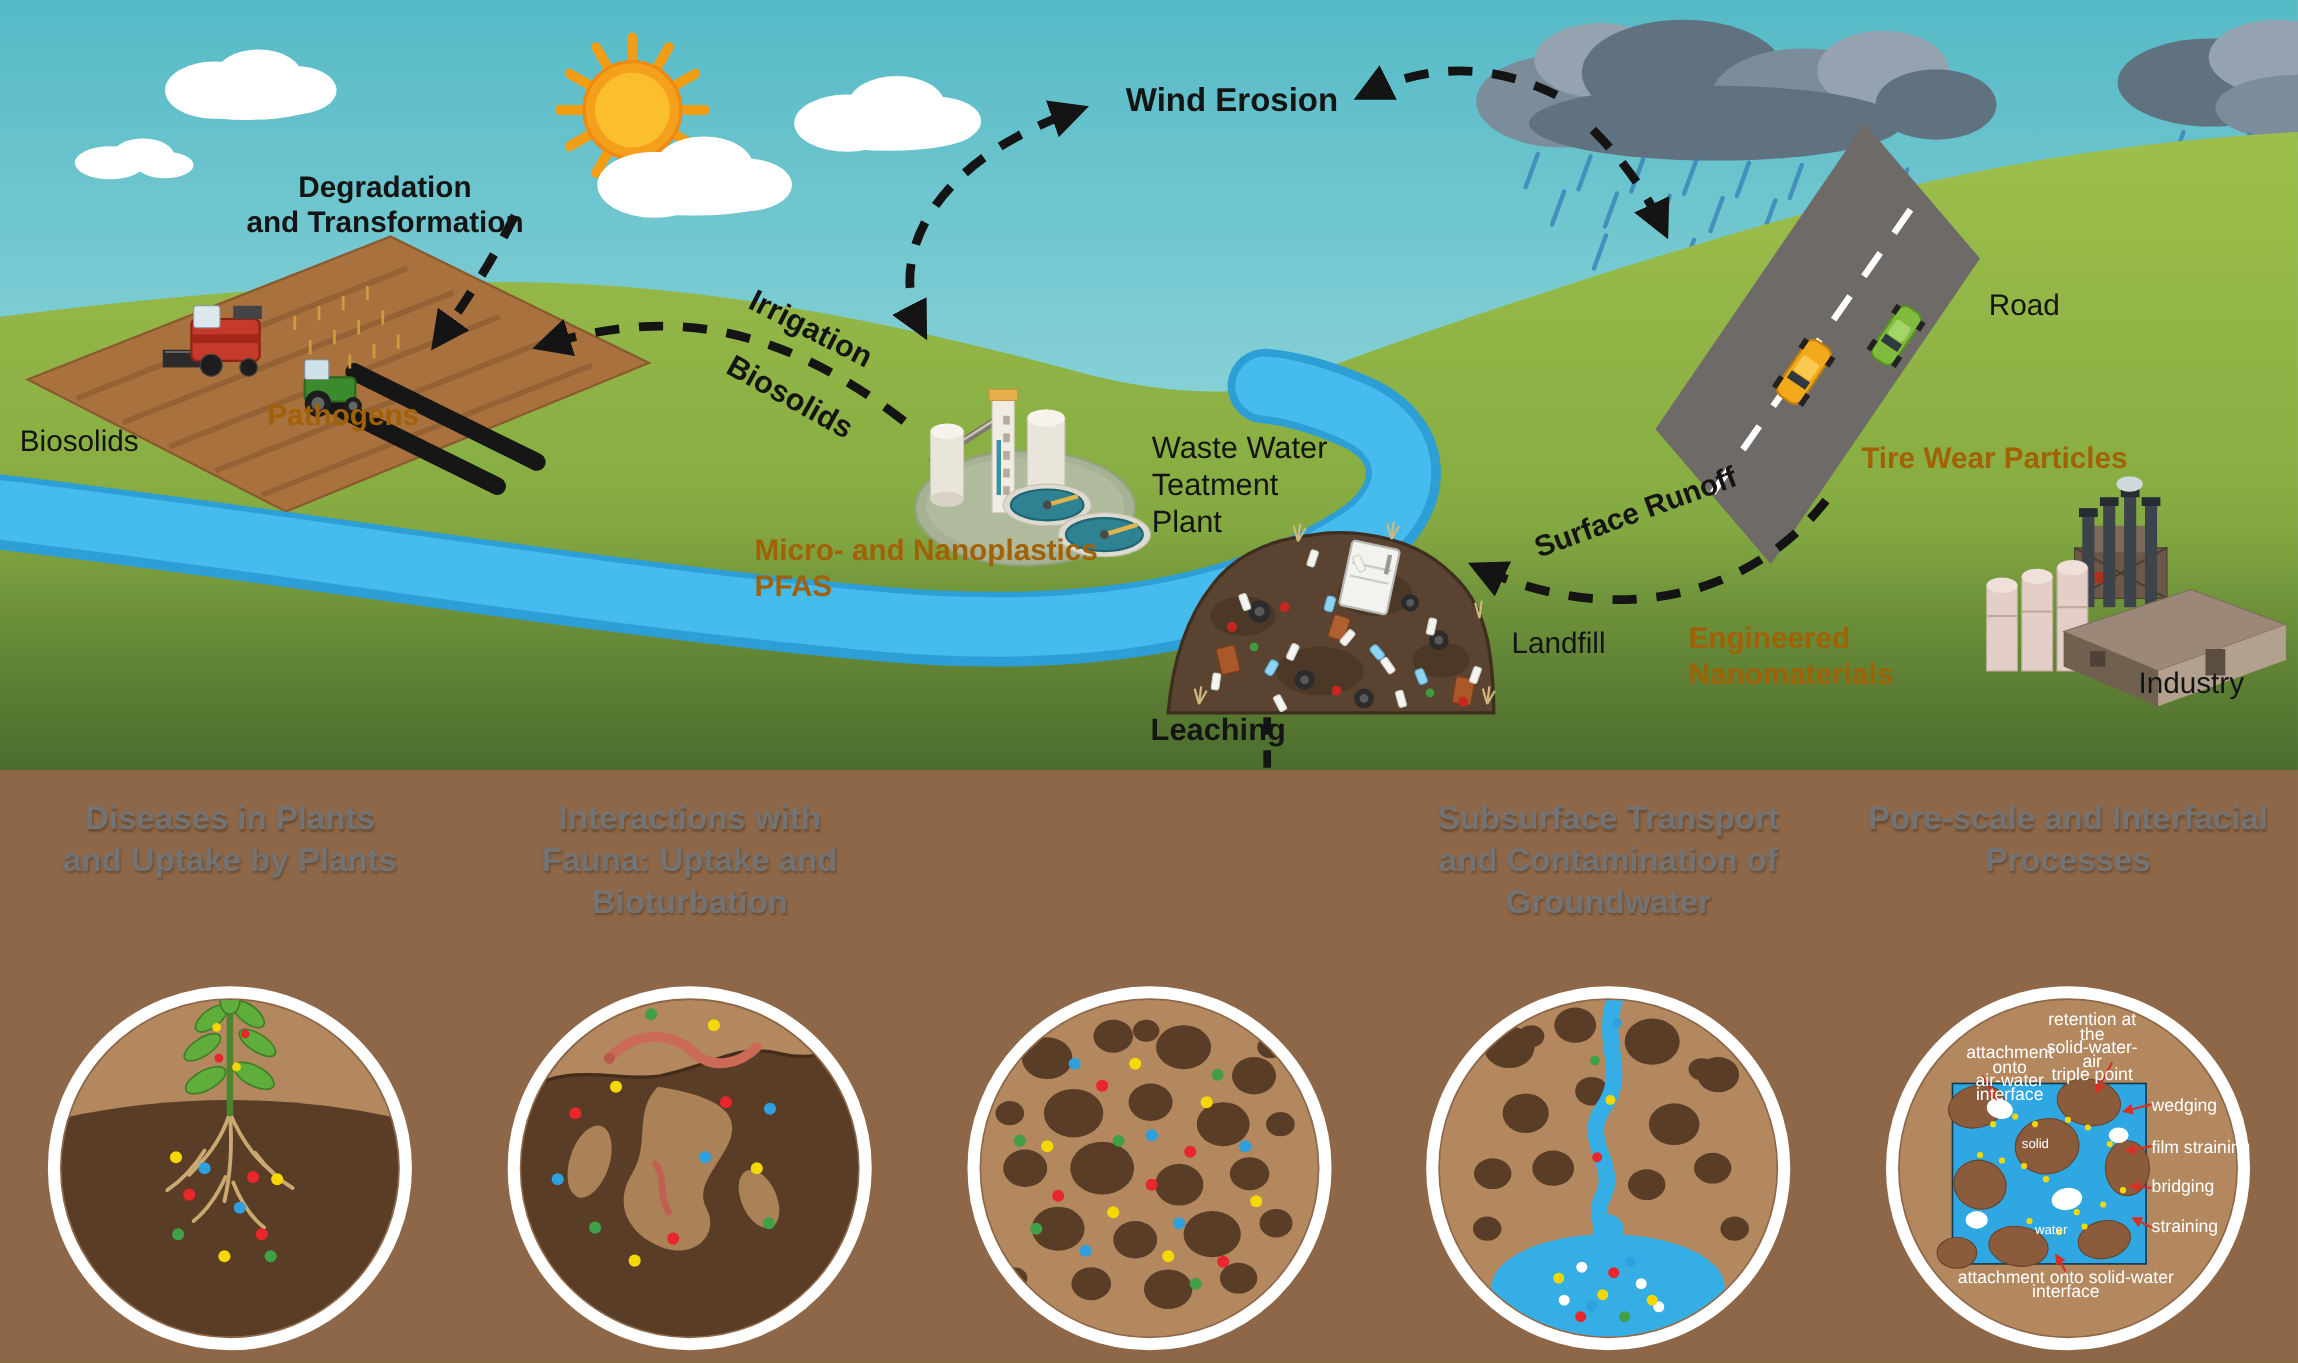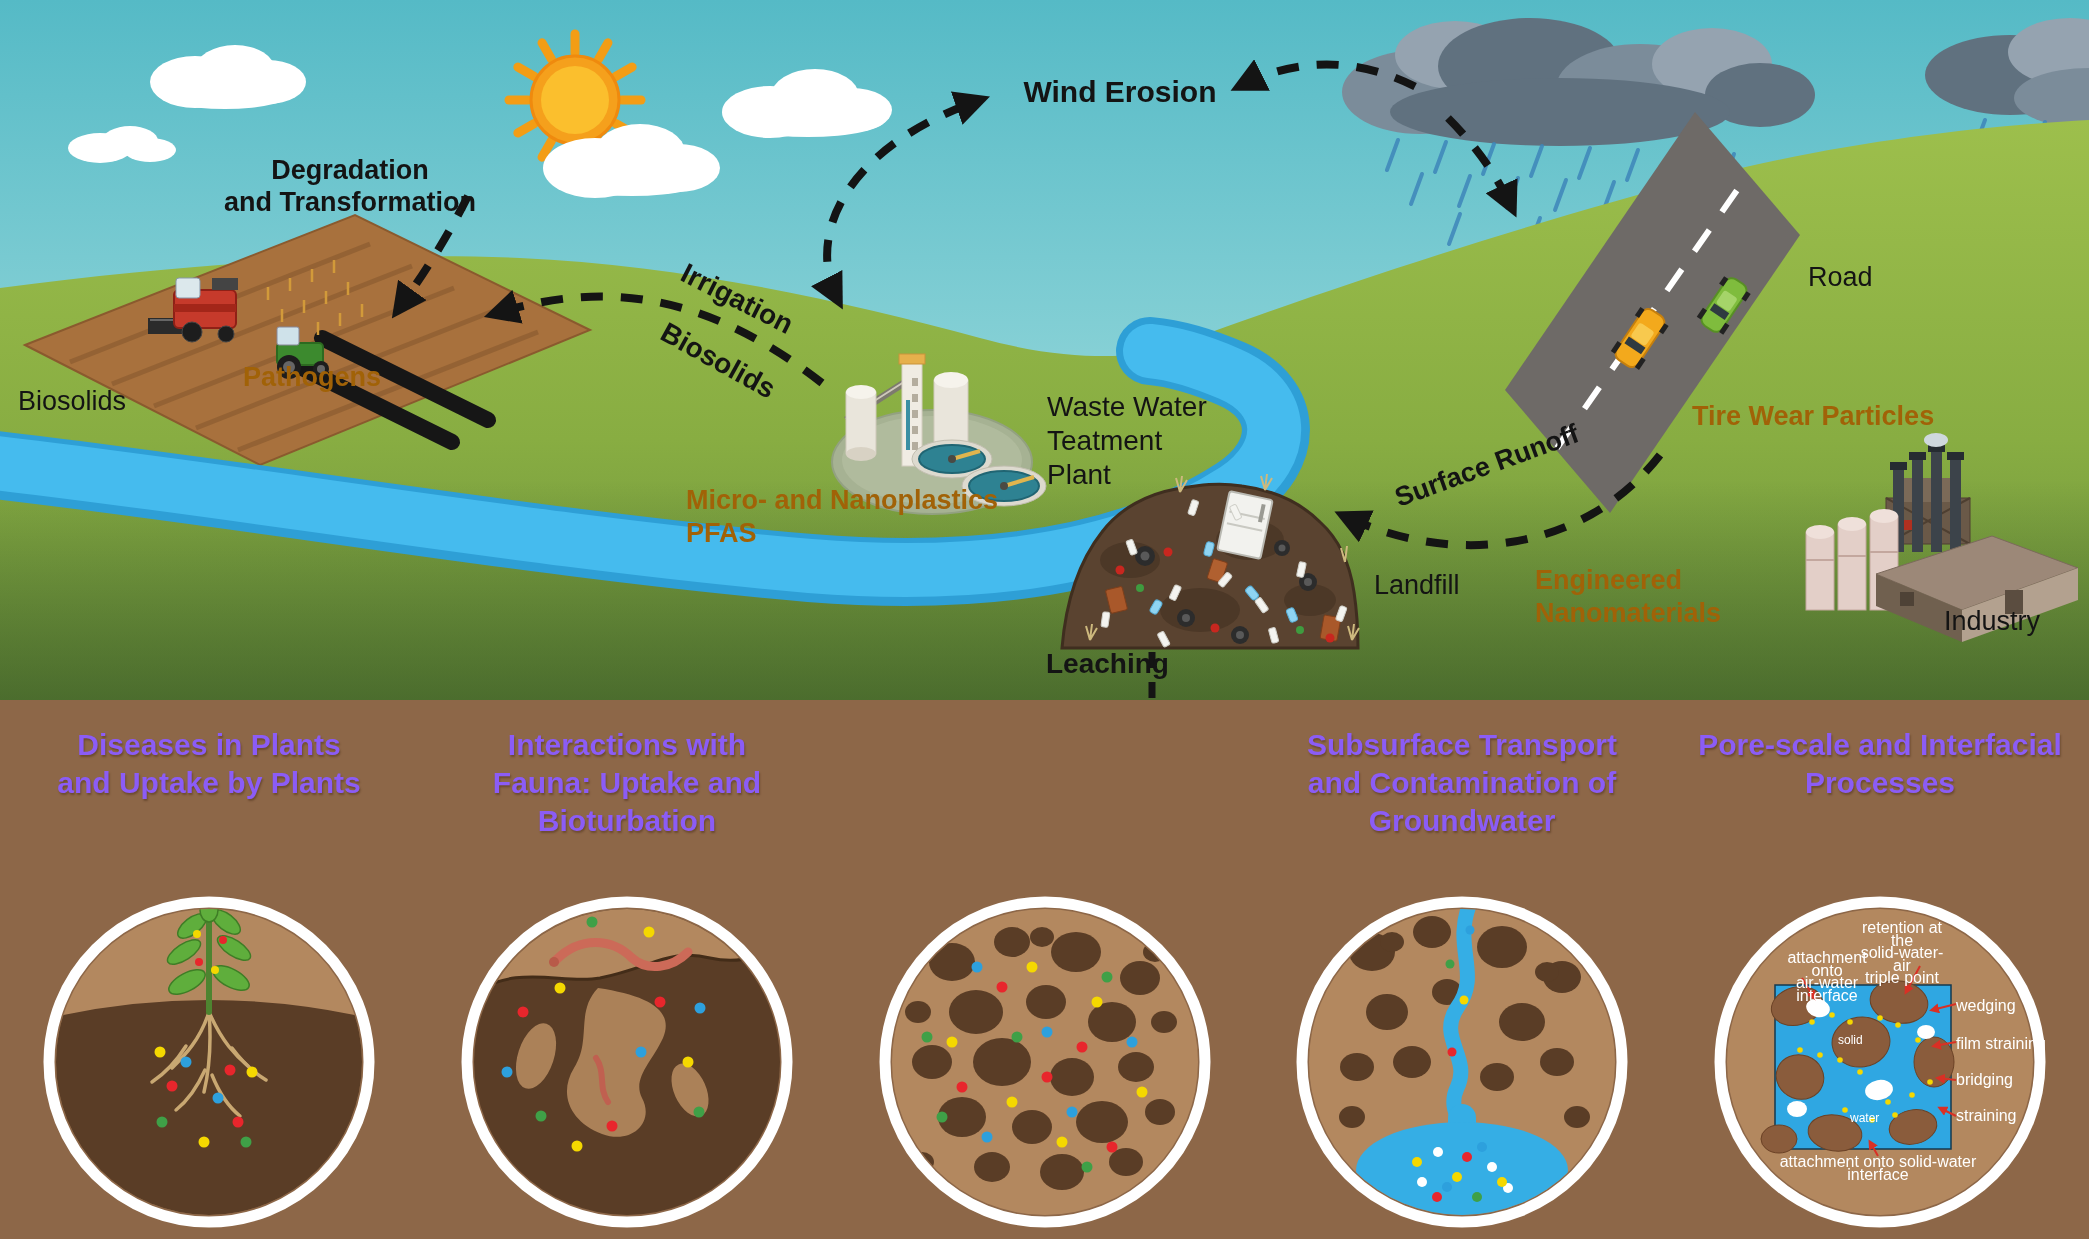--- a/index.html
+++ b/index.html
@@ -4,21 +4,21 @@
 <style>
   html,body{margin:0;background:#fff}
   #canvas{position:relative;width:2089px;height:1239px;overflow:hidden;
           font-family:"Liberation Sans",sans-serif}
   #canvas > svg{position:absolute;left:0;top:0}
   .lbl{position:absolute;white-space:pre-line;color:#141414}
   .b{font-weight:bold}
   .red{color:#a16207}
   .ctr{transform:translate(-50%,-50%);text-align:center}
   .ptitle{position:absolute;top:726px;width:418px;text-align:center;font-weight:bold;
-          font-size:30px;line-height:38px;color:#8b5cf6;white-space:pre-line;
+          font-size:30px;line-height:38px;color:#737373;white-space:pre-line;
           text-shadow:1px 2px 2px rgba(61,36,16,.4)}
   .plbl{position:absolute;color:#fff;font-size:16px;line-height:12.5px;
         white-space:pre-line}
   .pc{text-align:center}
 </style>
 </head>
 <body>
 
 <div id="canvas">
 

